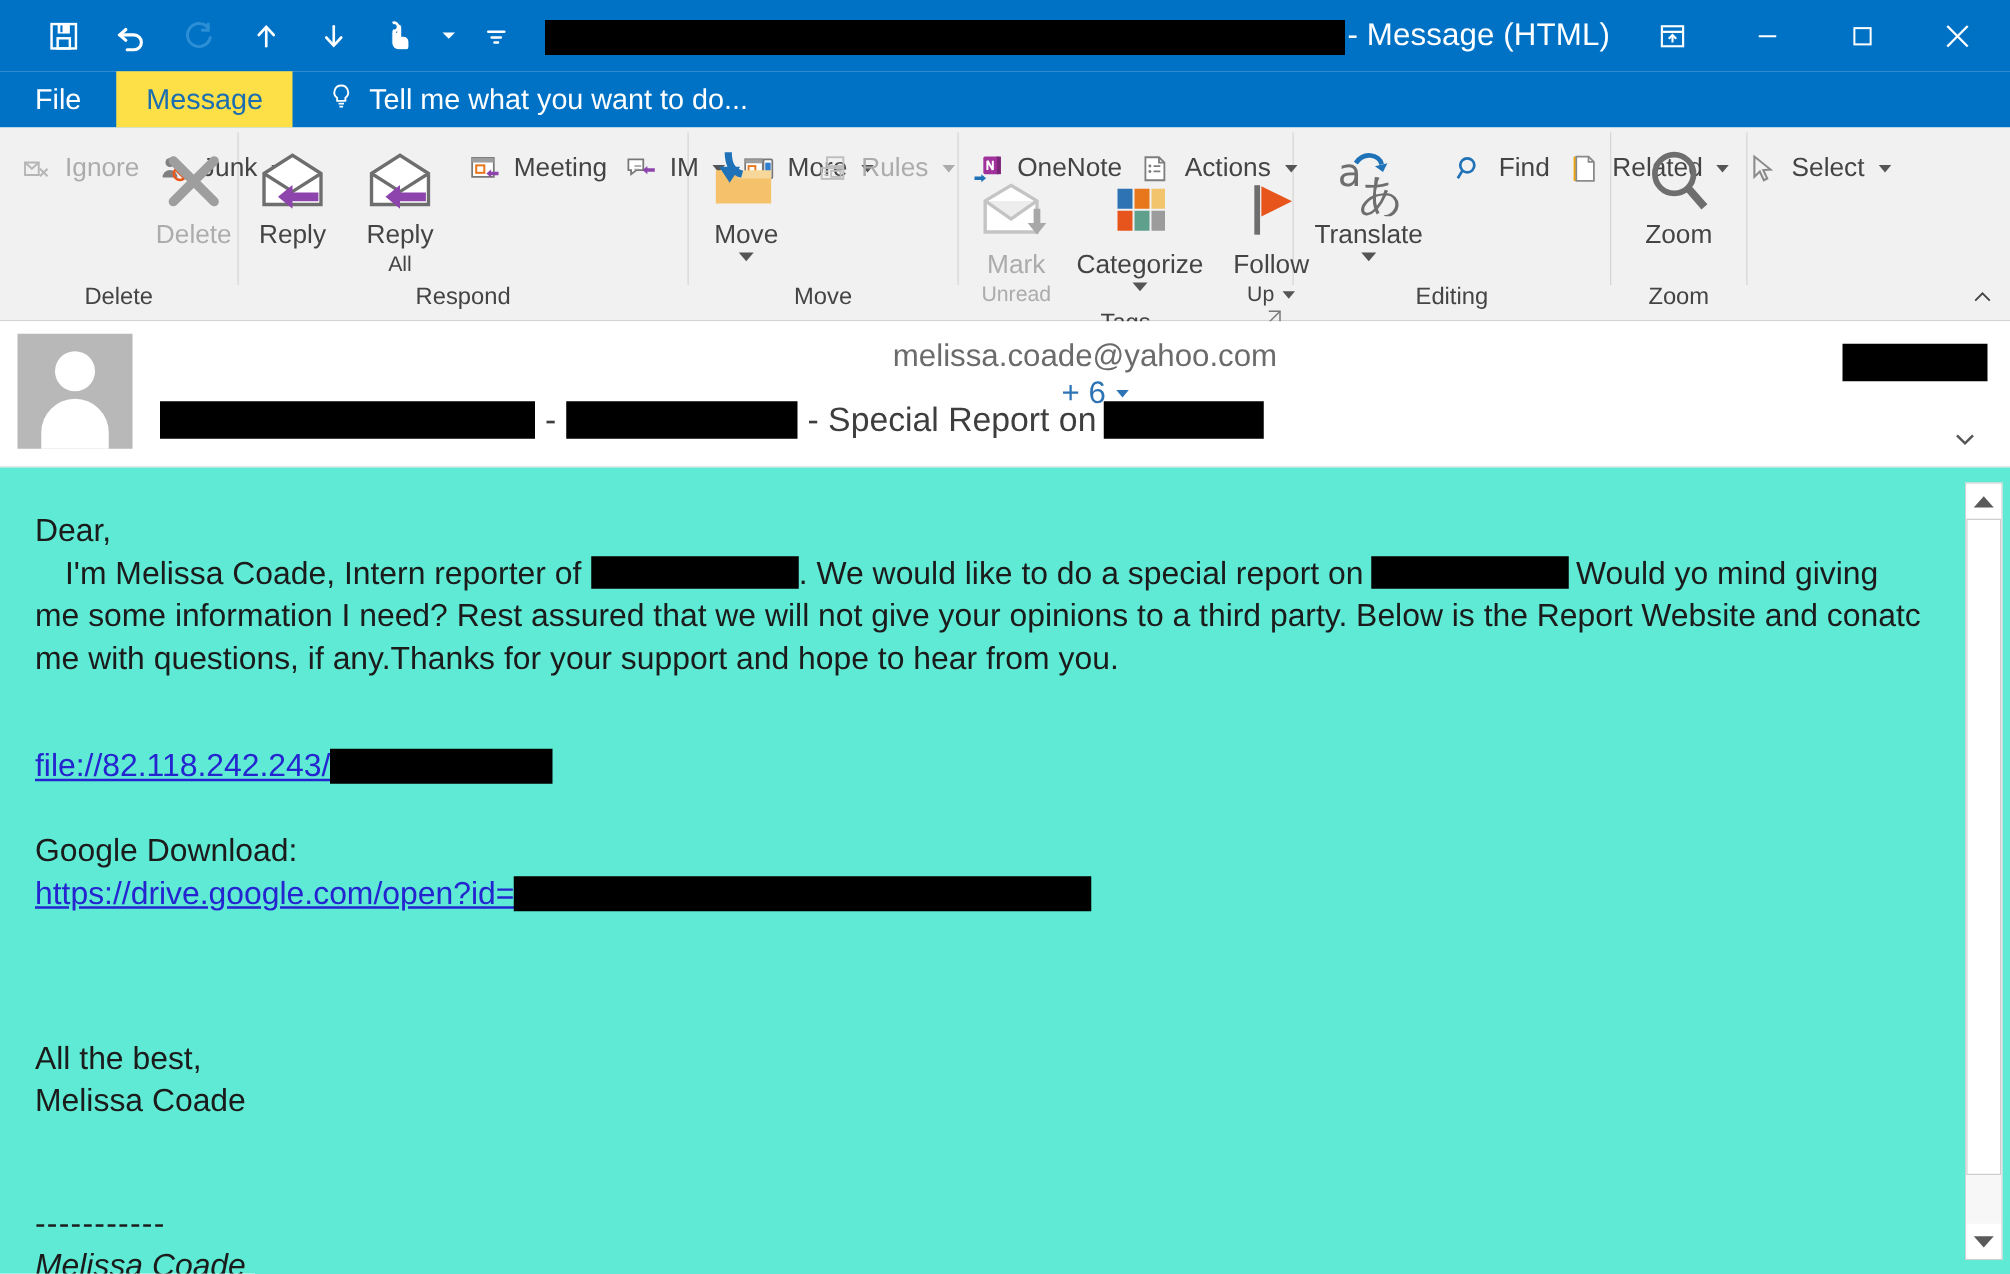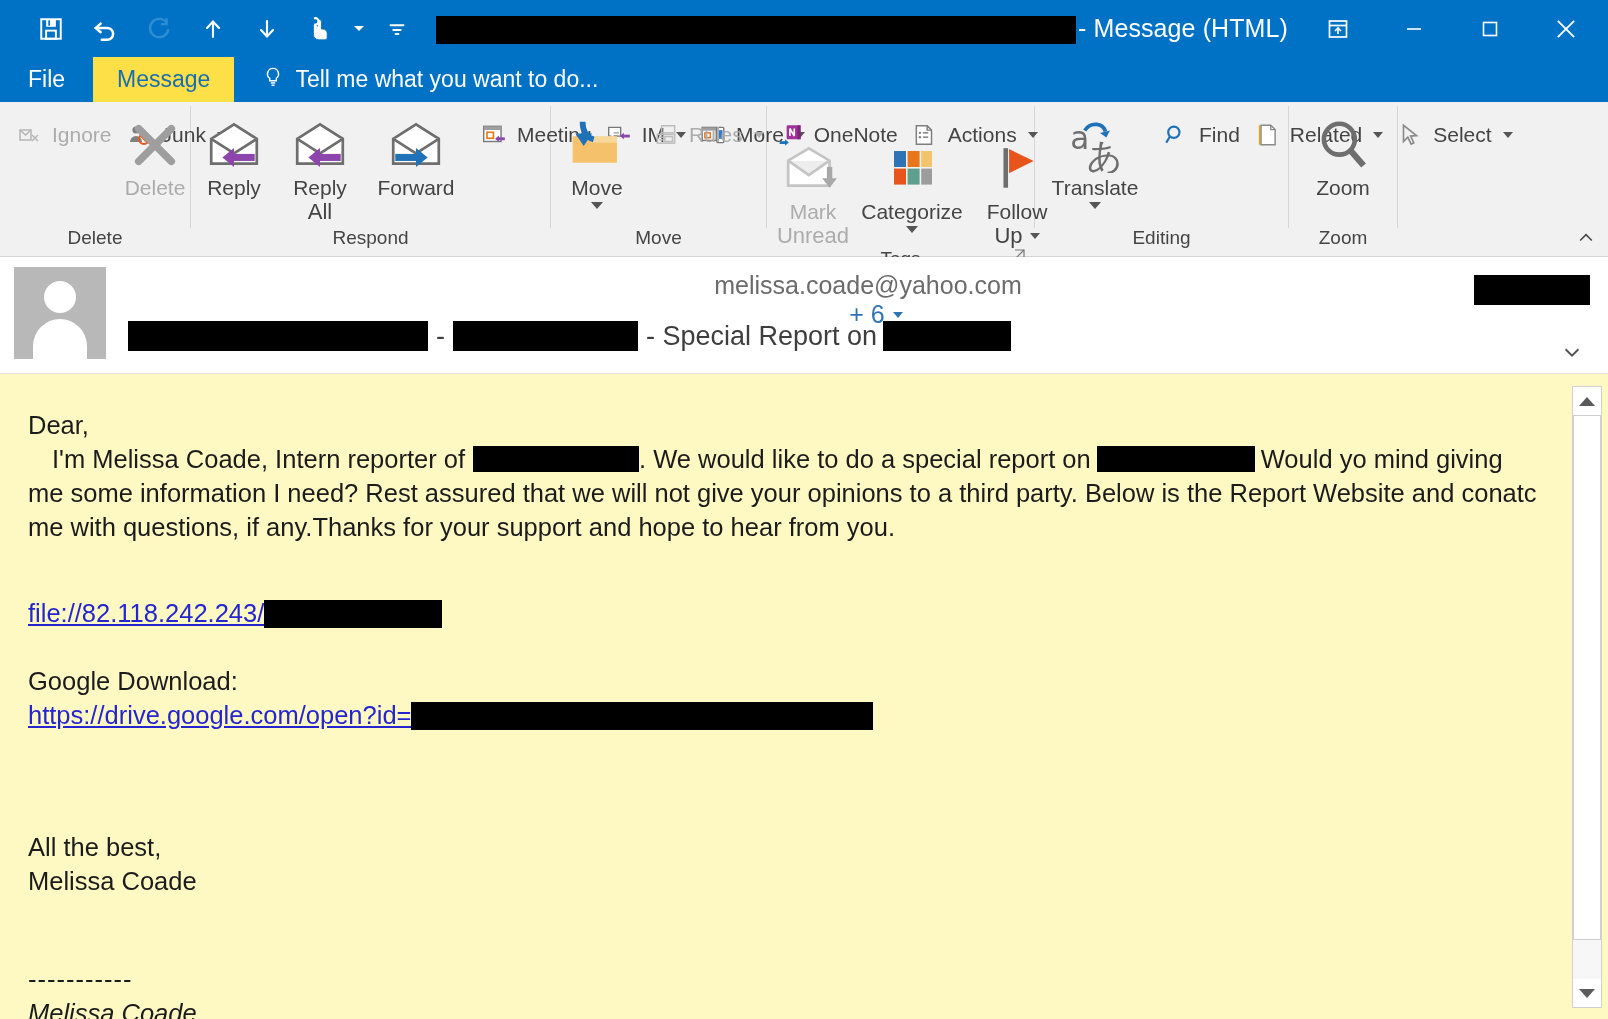--- a/index.html
+++ b/index.html
@@ -80,21 +80,21 @@
   }
   .sep { width:1px; background:#D6D6D6; height:122px; margin-top:4px; align-self:flex-start; }
 
   .bigbtn {
     width:auto; min-width:74px; display:flex; flex-direction:column; align-items:center;
     padding:6px 7px 0 7px; color:#444;
   }
   .bigbtn .ico { height:62px; display:flex; align-items:center; justify-content:center; }
   .bigbtn .lbl { font-size:21px; line-height:24px; text-align:center; color:#444; white-space:nowrap;}
   .bigbtn.disabled .lbl { color:#ACACAC; }
-  .bigbtn .lbl2 { font-size:22px; line-height:24px; text-align:center; color:#444;}
+  .bigbtn .lbl2 { font-size:17px; line-height:24px; text-align:center; color:#444;}
   .bigbtn.disabled .lbl2 { color:#ACACAC; }
 
   .smallcol { display:flex; flex-direction:row; justify-content:flex-start; padding-top:8px; }
   .smallbtn {
     display:flex; align-items:center; gap:8px; height:38px; padding:0 6px;
     font-size:21px; color:#444; white-space:nowrap;
   }
   .smallbtn.disabled { color:#ACACAC; }
   .smallbtn .sico { width:30px; height:30px; display:flex; align-items:center; justify-content:center; }
   .mini-caret { width:0;height:0;border-left:5px solid transparent;border-right:5px solid transparent;border-top:6px solid #555; margin-left:3px;}
@@ -134,21 +134,21 @@
   .hdr-far { position:absolute; right:18px; top:18px; background:#000; height:30px; width:116px;}
   .line2 { display:flex; align-items:center; height:46px; padding-left:6px; }
   .subj-redact { background:#000; height:30px; display:inline-block; }
   .subj-text { font-size:27px; color:#3E3E3E; margin:0 8px; white-space:nowrap;}
   .dash-text { font-size:27px; color:#3E3E3E; margin:0 8px;}
   .hdr-chevron { position:absolute; right:22px; bottom:6px; color:#555; }
 
   
   .bodyarea {
     position:absolute; top:374px; left:0; width:1608px; height:645px;
-    background:#fef9c3; overflow:hidden;
+    background:#5eead4; overflow:hidden;
   }
   .bodytext {
     position:absolute; top:0; left:0; right:40px; padding:34px 30px 0 28px;
     font-size:25.5px; line-height:34px; color:#1B1B1B;
   }
   .bodytext p { margin:0 0 0 0; }
   .redact { display:inline-block; background:#000; vertical-align:-4px; }
   .para { margin-bottom:0; }
   .spacer-34 { height:34px; }
   .spacer-52 { height:52px; }
@@ -341,31 +341,20 @@
             <span class="ico">
               <svg width="58" height="52" viewBox="0 0 28 24">
                 <path d="M3 9 L14 2 L25 9 V21 H3 Z" fill="#fff" stroke="#6E6E6E" stroke-width="1.3"></path>
                 <path d="M3 9 L14 16 L25 9" fill="#fff" stroke="#6E6E6E" stroke-width="1.3"></path>
                 <path d="M24 18 H12" stroke="#8E44AD" stroke-width="3.4"></path>
                 <path d="M14 13.4 L8.4 18 L14 22.6 Z" fill="#8E44AD"></path>
               </svg>
             </span>
             <span class="lbl">Reply</span>
             <span class="lbl2">All</span>
-          </div>
-          <div class="bigbtn" style="min-width:106px;">
-            <span class="ico">
-              <svg width="58" height="52" viewBox="0 0 28 24">
-                <path d="M3 9 L14 2 L25 9 V21 H3 Z" fill="#fff" stroke="#6E6E6E" stroke-width="1.3"></path>
-                <path d="M3 9 L14 16 L25 9" fill="#fff" stroke="#6E6E6E" stroke-width="1.3"></path>
-                <path d="M4 18 H16" stroke="#1F72B8" stroke-width="3.4"></path>
-                <path d="M14 13.4 L19.6 18 L14 22.6 Z" fill="#1F72B8"></path>
-              </svg>
-            </span>
-            <span class="lbl">Forward</span>
           </div>
           <div class="smallcol" style="padding-left:4px;">
             <div class="smallbtn">
               <span class="sico">
                 <svg width="28" height="26" viewBox="0 0 24 24">
                   <rect x="2.5" y="4" width="16" height="14" fill="#fff" stroke="#787878" stroke-width="1.3"></rect>
                   <rect x="2.5" y="4" width="16" height="3.4" fill="#9E9E9E"></rect>
                   <rect x="5.5" y="9.5" width="6" height="5.5" fill="none" stroke="#E8761B" stroke-width="1.5"></rect>
                   <path d="M22 15.5 H15" stroke="#8E44AD" stroke-width="2.6"></path>
                   <path d="M16.5 12.5 L13 15.5 L16.5 18.5 Z" fill="#8E44AD"></path>

